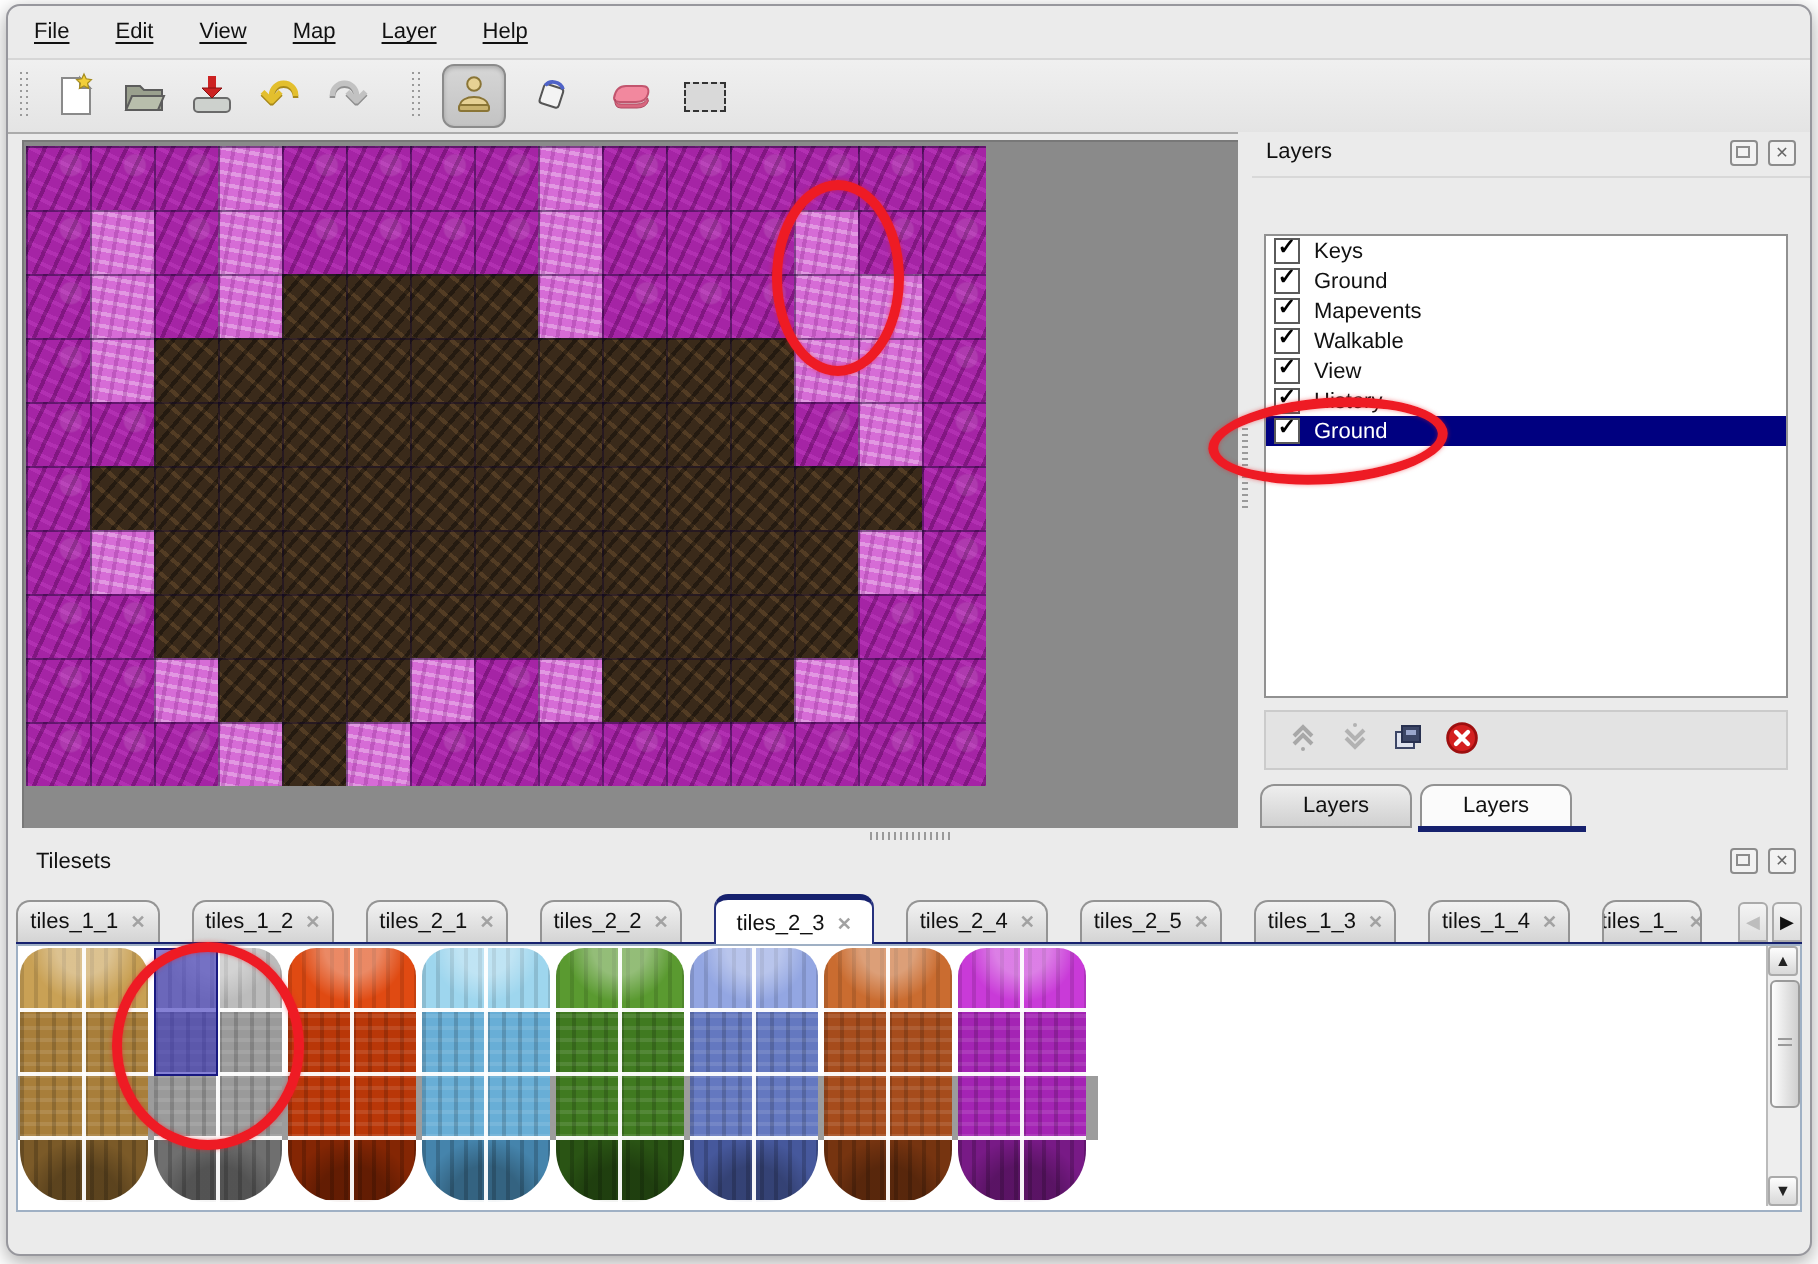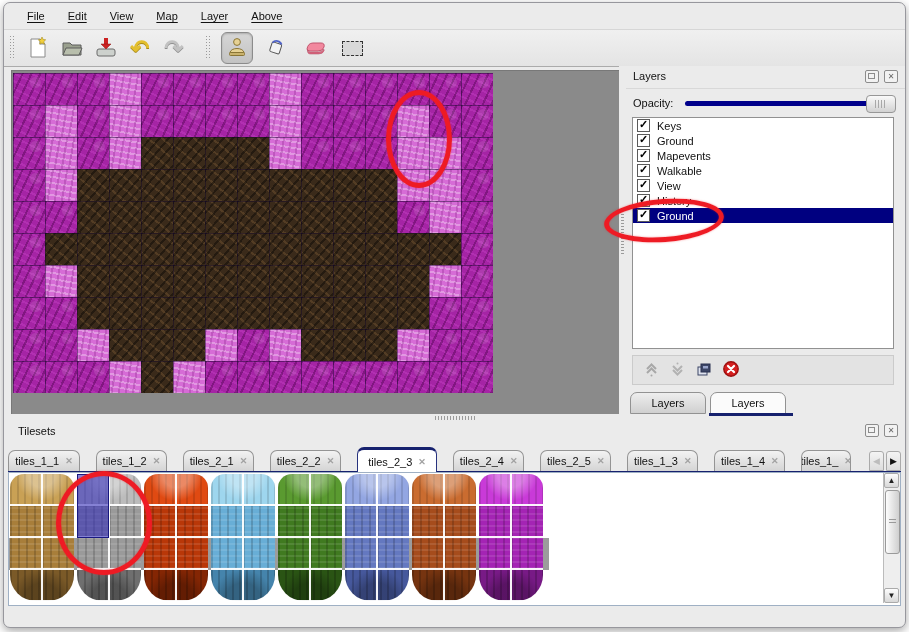--- a/index.html
+++ b/index.html
@@ -3,21 +3,21 @@
 <meta charset="utf-8">
 <style>
   html,body{margin:0;padding:0;background:#fff;}
   .stage{position:relative;width:909px;height:632px;background:#fff;overflow:hidden;
          font-family:"Liberation Sans",sans-serif;font-size:11px;color:#111;}
   .window{position:absolute;left:3px;top:2px;width:901px;height:624px;background:#ebebeb;
           border:1px solid #97979d;border-radius:7px;box-shadow:0 3px 10px rgba(0,0,0,.35);overflow:hidden;}
 
   
   .menubar{position:absolute;left:0;top:0;right:0;height:26px;display:flex;align-items:center;
-           gap:23px;padding-left:23px;border-bottom:1px solid #d6d6d6;}
+           gap:23px;padding-left:13px;border-bottom:1px solid #d6d6d6;}
   .menu-item{text-decoration:underline;text-underline-offset:2px;cursor:default;}
 
   
   .toolbar{position:absolute;left:0;top:27px;right:0;height:36px;display:flex;align-items:center;
            border-bottom:1px solid #ababab;background:linear-gradient(#f0f0f0,#e4e4e4);}
   .grip-v{width:6px;height:24px;margin:0 6px 0 5px;
           background-image:repeating-linear-gradient(to bottom,#9a9a9a 0 1px,transparent 1px 3px),
                            repeating-linear-gradient(to bottom,#9a9a9a 0 1px,transparent 1px 3px);
           background-size:1px 100%,1px 100%;background-position:1px 0,4px 0;background-repeat:no-repeat;}
   .tbtn{width:34px;height:30px;display:flex;align-items:center;justify-content:center;}
@@ -141,21 +141,21 @@
 
 <div class="stage">
 <div class="window">
 
   <div class="menubar">
         <span class="menu-item">File</span>
         <span class="menu-item">Edit</span>
         <span class="menu-item">View</span>
         <span class="menu-item">Map</span>
         <span class="menu-item">Layer</span>
-        <span class="menu-item">Above</span>
+        <span class="menu-item">Help</span>
       </div>
 
   <div class="toolbar">
     <div class="grip-v"></div>
     <div class="tbtn">
       <span>
             <svg width="24" height="24" viewBox="0 0 24 24">
         <path d="M5 3 h9 l5 5 v13 h-14 z" fill="#fff" stroke="#8a8a8a"></path>
         <path d="M14 3 l5 5 h-5 z" fill="#d6d6d6" stroke="#8a8a8a"></path>
         <path d="M16 1 l1.1 2.4 2.6 .4 -1.9 1.8 .5 2.6 -2.3-1.2 -2.3 1.2 .5-2.6 -1.9-1.8 2.6-.4 z" fill="#f2cf3a" stroke="#a58c1e" stroke-width=".6"></path>
@@ -377,26 +377,20 @@
       </div>
 
   <div class="layers-panel">
     <div class="lp-header">
       <span class="lp-title">Layers</span>
       <span class="win-icons">
         <span class="wicon float"></span>
         <span class="wicon">✕</span>
       </span>
     </div>
-    <div class="lp-opacity">
-      <span class="lbl">Opacity:</span>
-      <div class="slider">
-        <div class="slider-handle"></div>
-      </div>
-    </div>
     <div class="lp-list" id="layerList">
           <div class="layer-row">
             <span class="checkbox">✓</span>
             <span>Keys</span>
           </div>
           <div class="layer-row">
             <span class="checkbox">✓</span>
             <span>Ground</span>
           </div>
           <div class="layer-row">

